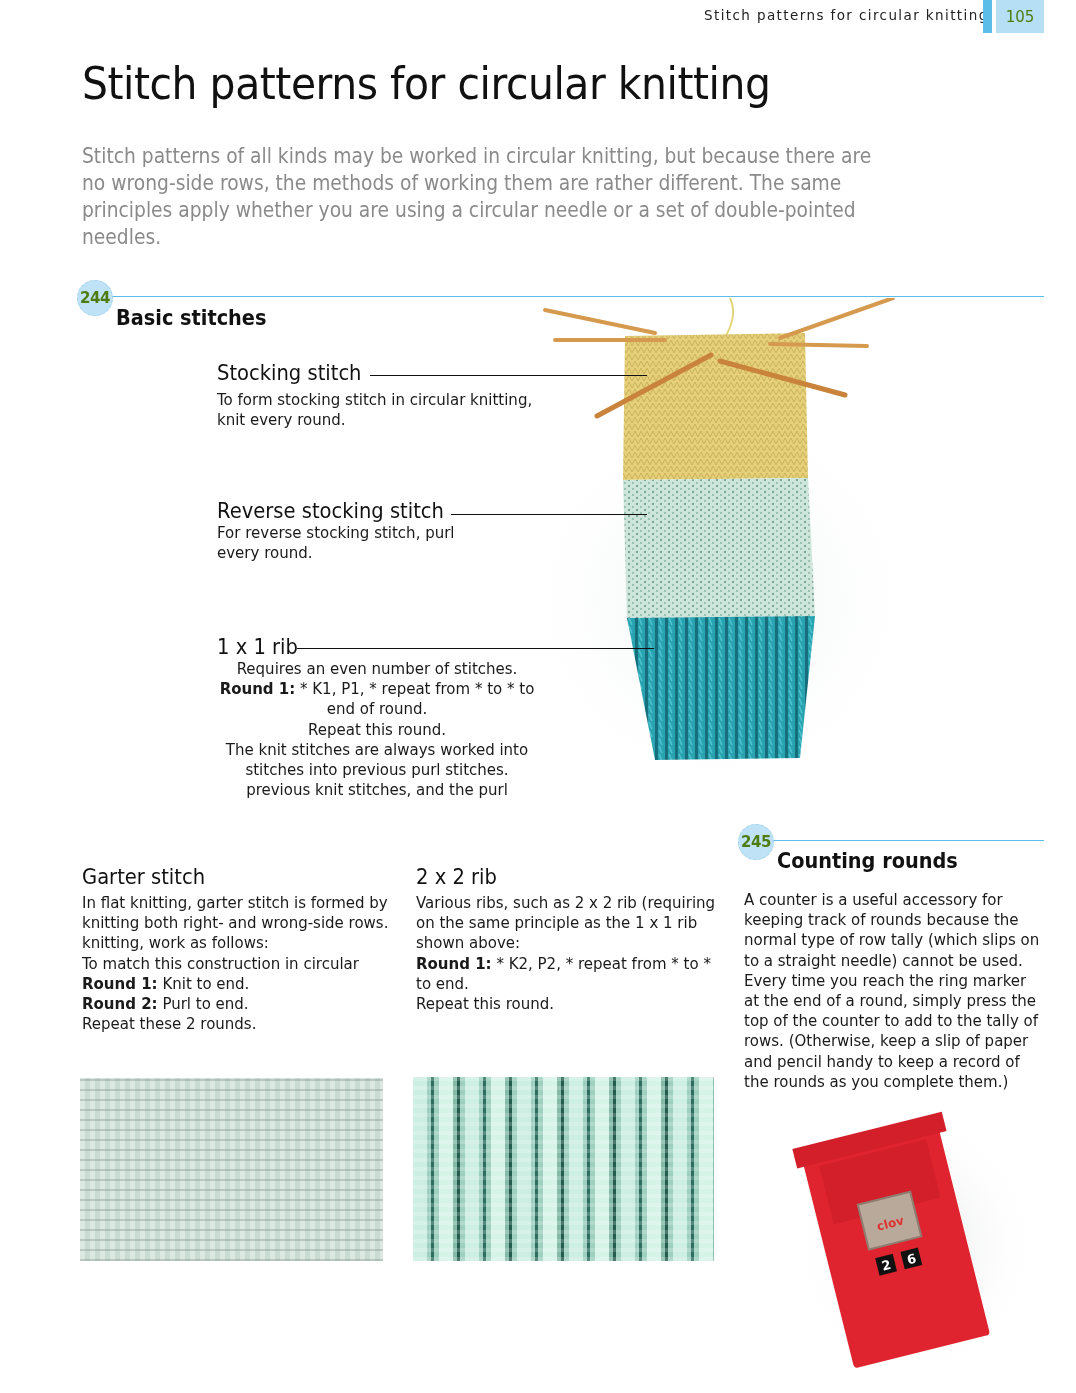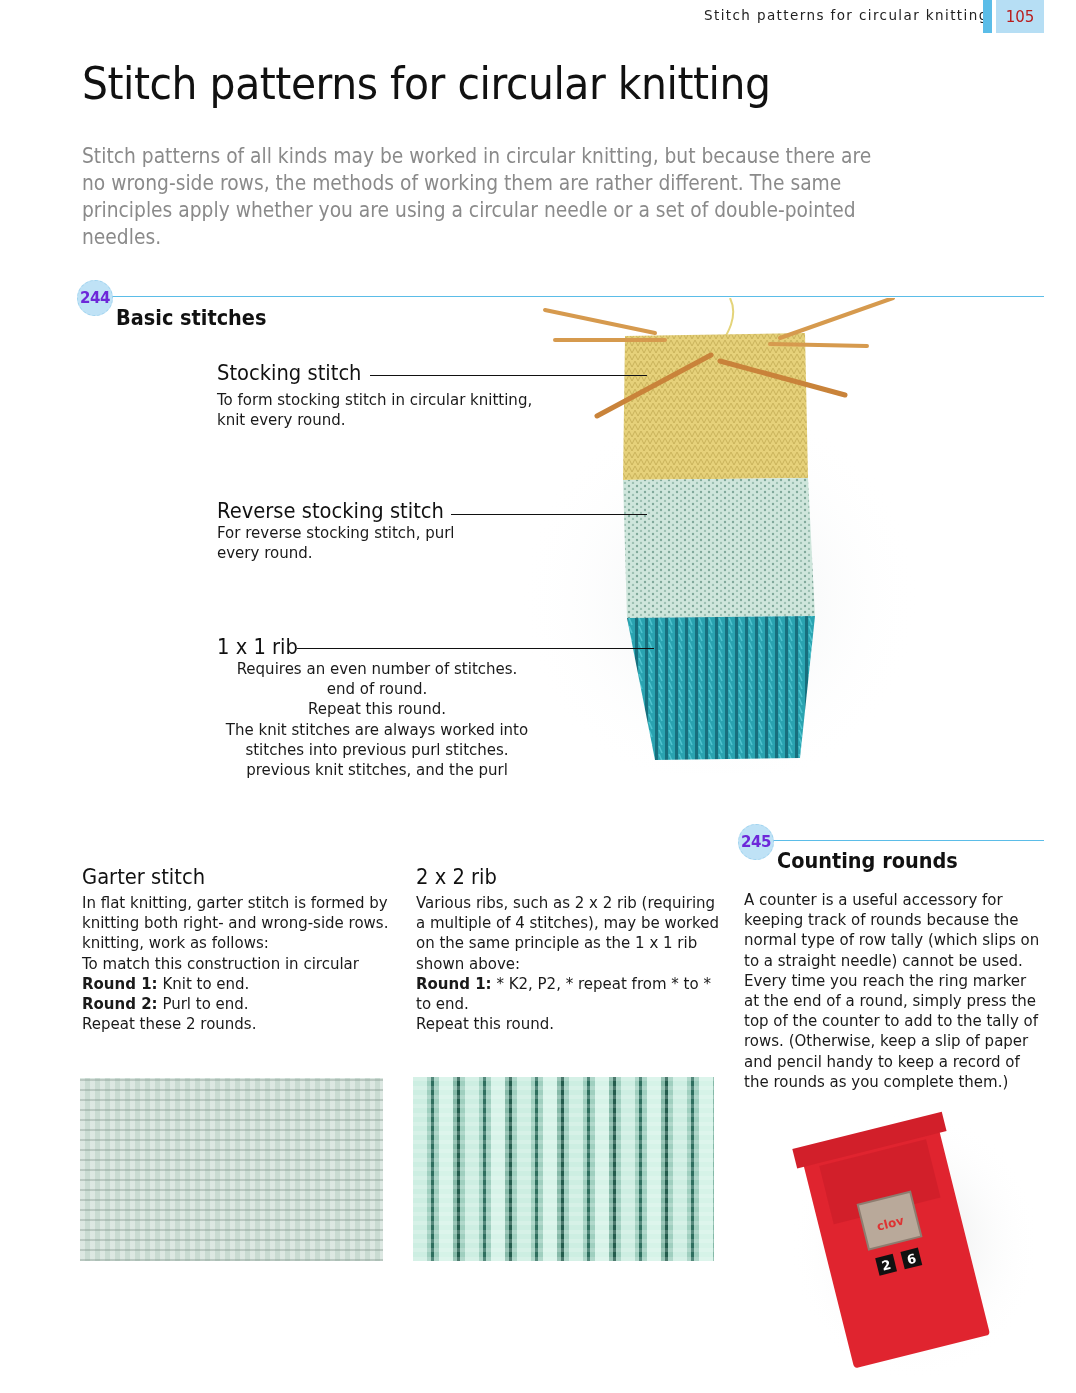--- a/index.html
+++ b/index.html
@@ -3,32 +3,32 @@
 <meta charset="utf-8">
 <style>
   html, body { margin:0; padding:0; background:#ffffff; }
   body { width:1076px; height:1393px; position:relative; overflow:hidden;
          font-family:"DejaVu Sans", sans-serif; color:#1a1a1a; }
   .abs { position:absolute; }
 
   
   .run-title { left:704px; top:7px; font-size:13.5px; letter-spacing:1.4px; color:#222; font-family:"DejaVu Sans", sans-serif; }
   .run-bar { left:983px; top:0; width:9px; height:33px; background:#5bbde8; }
-  .run-page { left:996px; top:0; width:48px; height:33px; background:#b6def4; font-size:15px; color:#b91c1c;
+  .run-page { left:996px; top:0; width:48px; height:33px; background:#b6def4; font-size:15px; color:#4d7c0f;
               display:flex; align-items:center; justify-content:center; font-family:"DejaVu Sans", sans-serif; }
 
   .page-title { left:82px; top:58px; font-size:44px; font-weight:400; color:#111; letter-spacing:-0.5px;
                 font-family:"DejaVu Sans", sans-serif; transform:scaleX(0.93); transform-origin:left top; white-space:nowrap;}
   .intro { left:82px; top:143px; width:900px; font-size:21px; line-height:27px; color:#8a8a8a;
            font-family:"DejaVu Sans", sans-serif; transform:scaleX(0.89); transform-origin:left top; }
 
   
   .sec-line { height:1px; background:#5bbde8; }
   .badge { width:34px; height:34px; border-radius:50%; background:#bfe2f6; border:1px dashed #9fd3ef;
-           color:#6d28d9; font-weight:bold; font-size:15px; display:flex; align-items:center; justify-content:center;
+           color:#4d7c0f; font-weight:bold; font-size:15px; display:flex; align-items:center; justify-content:center;
            font-family:"DejaVu Sans", sans-serif; letter-spacing:-0.5px;}
   .sec-title { font-size:21px; font-weight:bold; color:#111; font-family:"DejaVu Sans", sans-serif;
                transform:scaleX(0.92); transform-origin:left top; white-space:nowrap;}
 
   .h3 { font-size:21px; color:#111; font-family:"DejaVu Sans", sans-serif; transform:scaleX(0.93); transform-origin:left top; white-space:nowrap;}
   .body { font-size:15px; line-height:20.2px; color:#1a1a1a; font-family:"DejaVu Sans", sans-serif; }
   .body .b { font-weight:bold; }
   .body p { margin:0; }
   .leader { height:1px; background:#111; }
 
@@ -113,20 +113,21 @@
 <div class="abs leader" style="left:451px; top:514px; width:196px;"></div>
 <div class="abs body" style="left:217px; top:523px; width:320px;">
   <p>For reverse stocking stitch, purl</p>
   <p>every round.</p>
 </div>
 
 <div class="abs h3" style="left:217px; top:635px;">1 x 1 rib</div>
 <div class="abs leader" style="left:297px; top:648px; width:357px;"></div>
 <div class="abs body" style="left:217px; top:659px; width:320px;text-align:center;">
   <p>Requires an even number of stitches.</p>
+  <p><span class="b">Round 1:</span><span> * K1, P1, * repeat from * to * to</span></p>
   <p>end of round.</p>
   <p>Repeat this round.</p>
   <p>The knit stitches are always worked into</p>
   <p>stitches into previous purl stitches.</p>
   <p>previous knit stitches, and the purl</p>
 </div>
 
 <div class="abs h3" style="left:82px; top:865px;">Garter stitch</div>
 <div class="abs body" style="left:82px; top:893px; width:310px;">
   <p>In flat knitting, garter stitch is formed by</p>
@@ -134,21 +135,20 @@
   <p>knitting, work as follows:</p>
   <p>To match this construction in circular</p>
   <p><span class="b">Round 1:</span><span> Knit to end.</span></p>
   <p><span class="b">Round 2:</span><span> Purl to end.</span></p>
   <p>Repeat these 2 rounds.</p>
 </div>
 
 <div class="abs h3" style="left:416px; top:865px;">2 x 2 rib</div>
 <div class="abs body" style="left:416px; top:893px; width:310px;">
   <p>Various ribs, such as 2 x 2 rib (requiring</p>
-  <p>a multiple of 4 stitches), may be worked</p>
   <p>on the same principle as the 1 x 1 rib</p>
   <p>shown above:</p>
   <p><span class="b">Round 1:</span><span> * K2, P2, * repeat from * to *</span></p>
   <p>to end.</p>
   <p>Repeat this round.</p>
 </div>
 
 <div class="abs swatch garter"></div>
 <div class="abs swatch rib2"></div>
 

